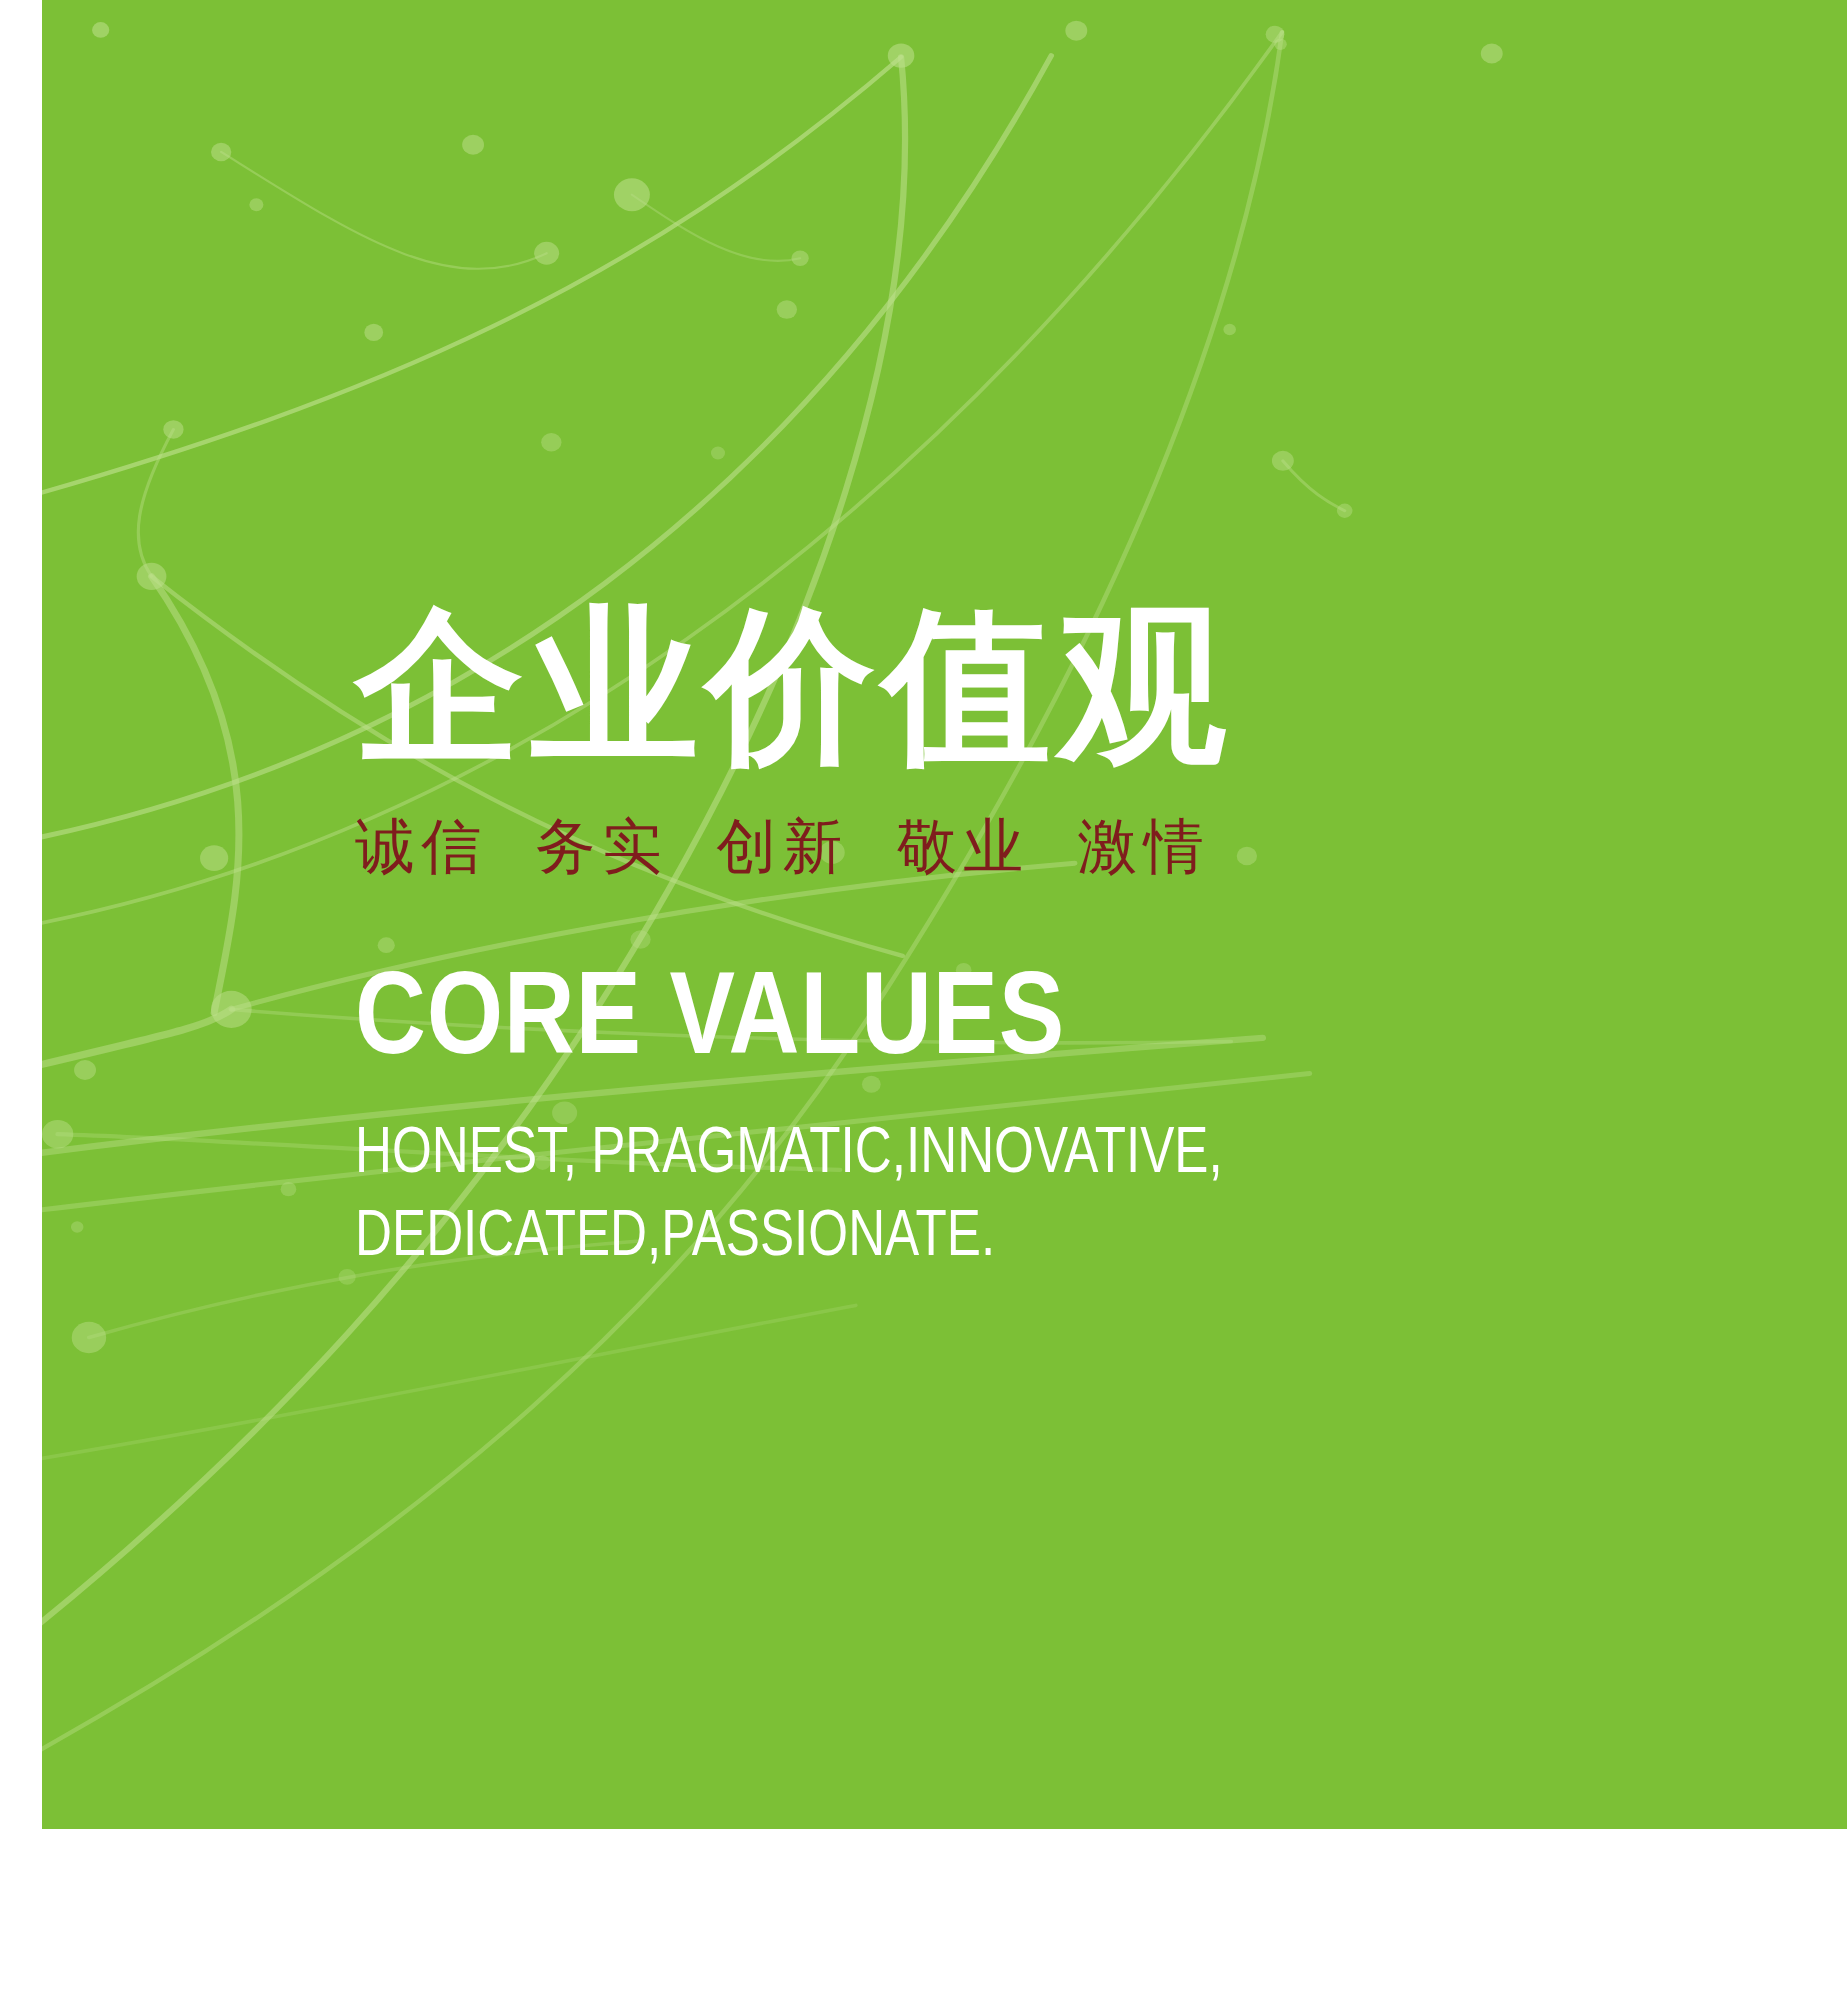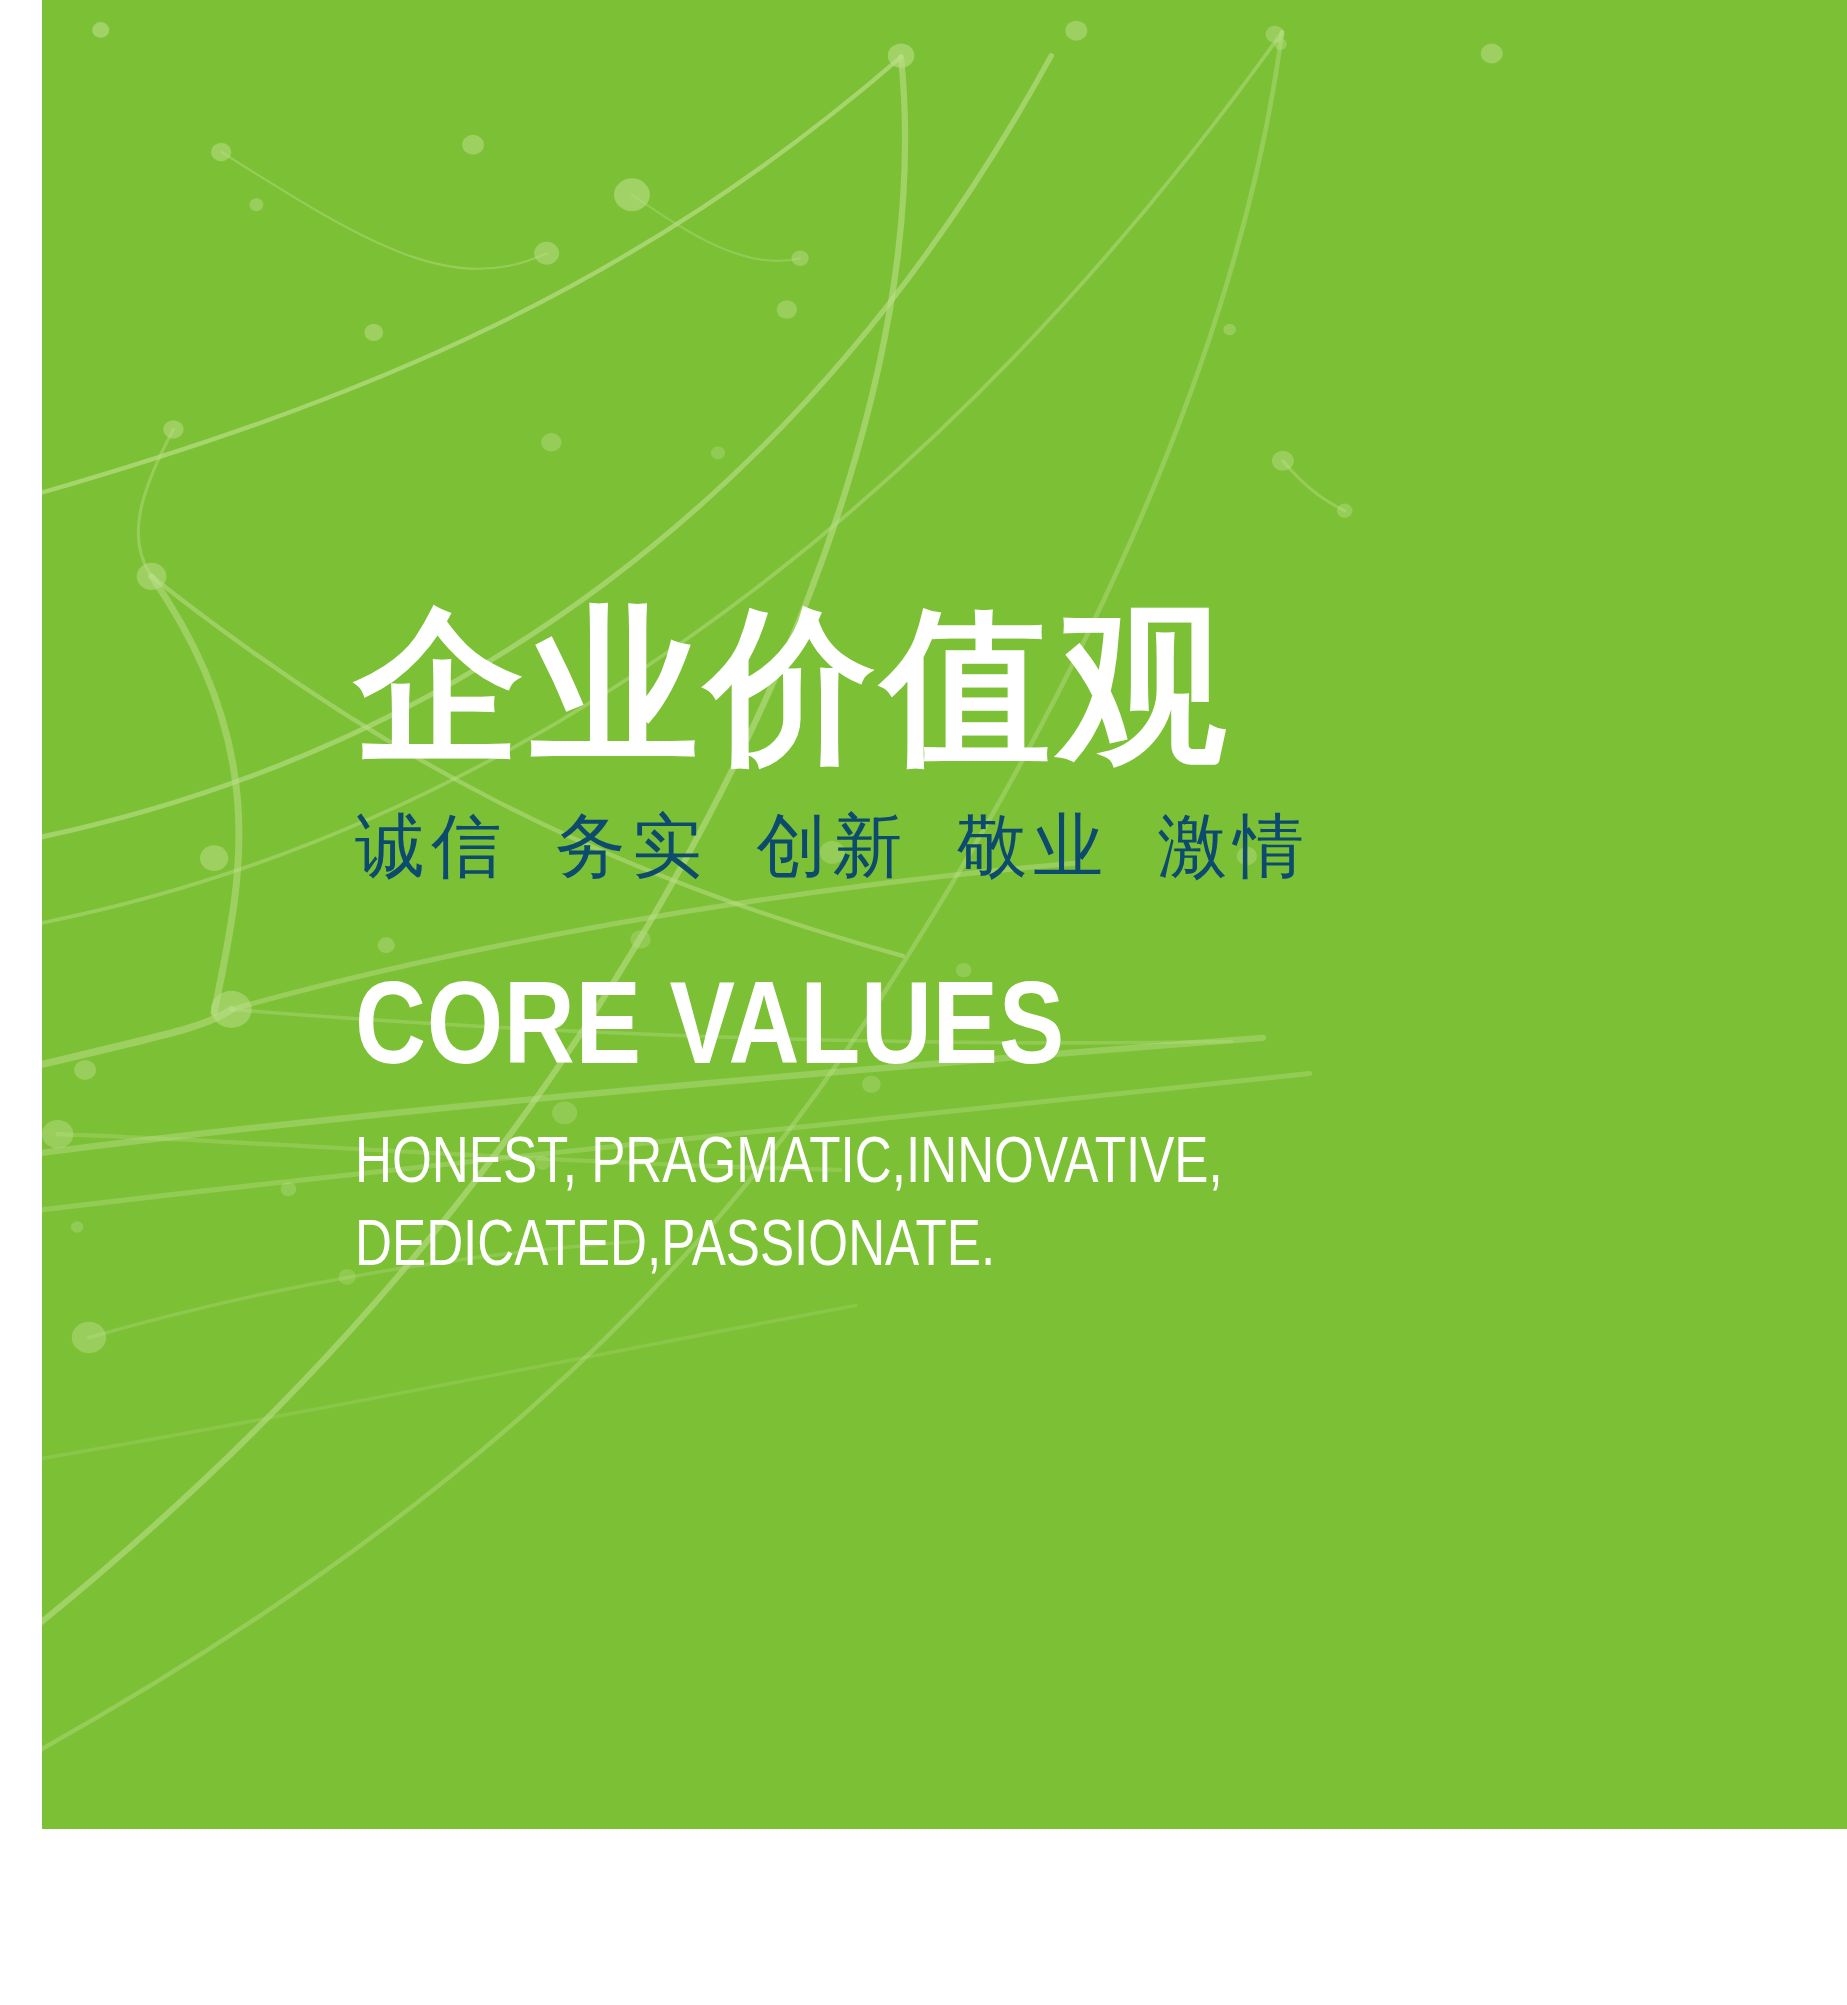--- a/index.html
+++ b/index.html
@@ -33,29 +33,29 @@
     color: #ffffff;
     font-size: 168px;
     font-weight: 700;
     line-height: 1.0;
     letter-spacing: 7.8px;
     white-space: nowrap;
     margin: 0;
     font-family: "DejaVu Sans", "Liberation Sans", sans-serif;
   }
   .cn-sub {
-    color: #0c4a6e;
-    font-size: 70px;
+    color: #7f1d1d;
+    font-size: 60px;
     font-weight: 400;
     line-height: 1.0;
     letter-spacing: 6.3px;
     white-space: nowrap;
     margin: 0;
     margin-top: 47px;
-    font-family: Liberation Mono, monospace;
+    font-family: Liberation Sans, sans-serif;
   }
   .cn-sub .gap { display: inline-block; width: 48px; }
   .en-title {
     color: #ffffff;
     font-size: 117px;
     font-weight: 700;
     line-height: 1.0;
     letter-spacing: 0.8px;
     white-space: nowrap;
     margin: 0;

